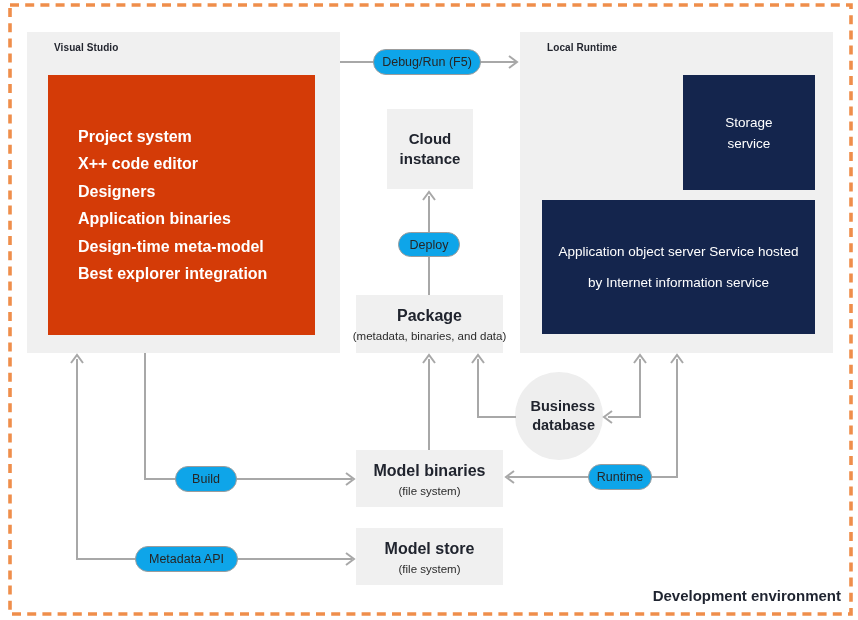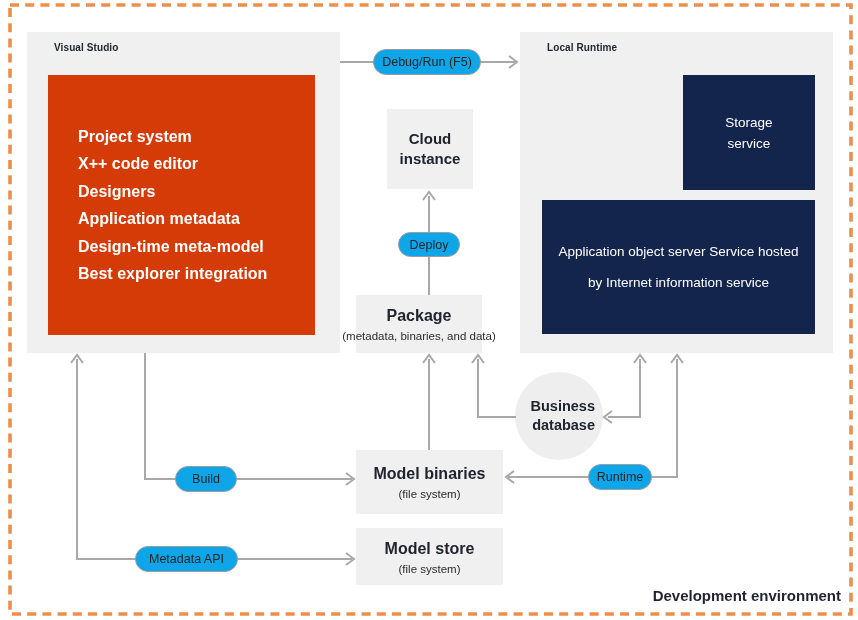--- a/index.html
+++ b/index.html
@@ -70,42 +70,42 @@
 <body>
 
 <div id="canvas">
 
   <div class="abs panel" style="left:27px; top:32px; width:313px; height:321px;">
     <div class="panel-title">Visual Studio</div>
     <div class="orange-box">
         <div class="vs-feature">Project system</div>
         <div class="vs-feature">X++ code editor</div>
         <div class="vs-feature">Designers</div>
-        <div class="vs-feature">Application metadata</div>
+        <div class="vs-feature">Application binaries</div>
         <div class="vs-feature">Design-time meta-model</div>
         <div class="vs-feature">Best explorer integration</div>
       </div>
   </div>
 
   <div class="abs panel" style="left:520px; top:32px; width:313px; height:321px;">
     <div class="panel-title">Local Runtime</div>
     <div class="abs navy" style="left:163px; top:43px; width:132px; height:115px; padding:0 28px;">Storage service</div>
     <div class="abs navy" style="left:22px; top:168px; width:273px; height:134px; padding:0 14px; line-height:31px;">Application object server Service hosted by Internet information service</div>
   </div>
 
   <div class="abs node cloud-node" style="left:387px; top:109px; width:86px; height:80px;">
     <div class="node-title" style="padding:0 14px;">Cloud instance</div>
   </div>
 
-  <div class="abs node" style="left:356px; top:295px; width:126px; height:58px;">
+  <div class="abs node" style="left:356px; top:295px; width:147px; height:58px;">
     <div class="node-title">Package</div>
     <div class="node-sub">(metadata, binaries, and data)</div>
   </div>
 
-  <div class="abs node" style="left:356px; top:450px; width:147px; height:64px;">
+  <div class="abs node" style="left:356px; top:450px; width:147px; height:57px;">
     <div class="node-title">Model binaries</div>
     <div class="node-sub">(file system)</div>
   </div>
 
   <div class="abs node" style="left:356px; top:528px; width:147px; height:57px;">
     <div class="node-title">Model store</div>
     <div class="node-sub">(file system)</div>
   </div>
 
   <div class="circle-node">

